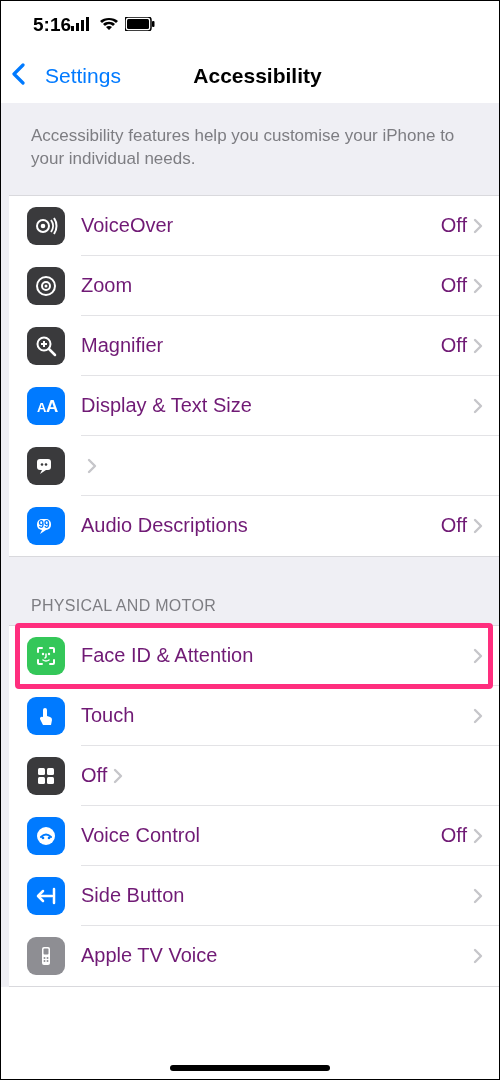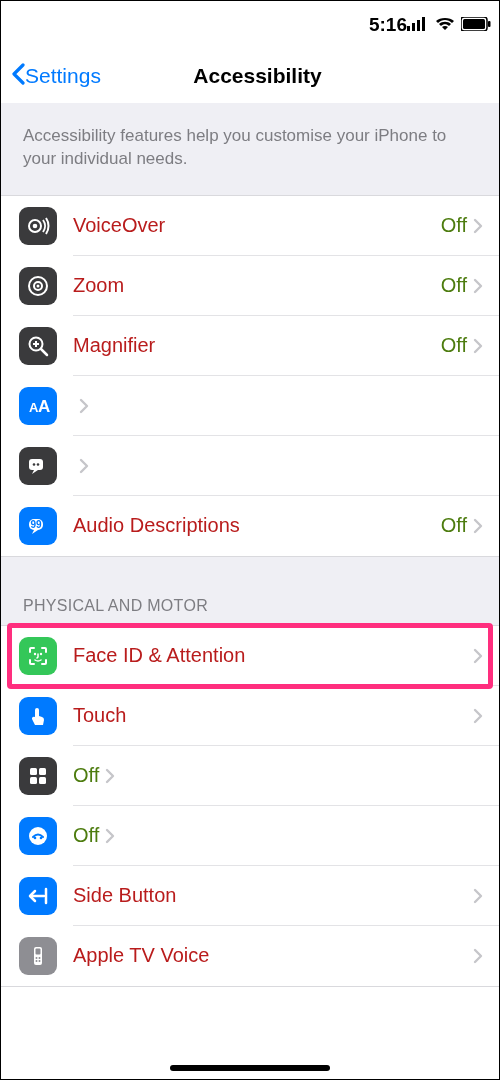--- a/index.html
+++ b/index.html
@@ -9,51 +9,52 @@
     font-family: -apple-system, "Helvetica Neue", Arial, sans-serif;
     background: #fff;
     border: 1px solid #000;
     position: relative;
     overflow: hidden;
   }
   .status-bar {
     height: 48px;
     display: flex;
     align-items: center;
-    justify-content: flex-end;
-    padding: 0 8px 0 32px;
+    justify-content: flex-start;
+    padding: 0 14px 0 32px;
     font-size: 19px;
     font-weight: 600;
   }
   .status-right { display: flex; align-items: center; gap: 6px; }
   .nav-bar {
     height: 54px;
     display: flex;
     align-items: center;
     position: relative;
     background: #fff;
   }
   .back-btn {
     display: flex;
     align-items: center;
     color: #007aff;
     font-size: 21px;
     padding-left: 10px;
-    gap: 0;
+    gap: 20px;
   }
   .nav-title {
     position: absolute;
     left: 15px; right: 0;
     text-align: center;
     font-size: 21px;
     font-weight: 600;
     pointer-events: none;
   }
   .content {
     background: #efeff4;
+    padding-left: 8px;
   }
   .intro {
     padding: 22px 22px 24px 22px;
     color: #7d7d82;
     font-size: 17px;
     line-height: 1.35;
   }
   .section-header {
     color: #7d7d82;
     font-size: 16px;
@@ -86,24 +87,24 @@
     margin-right: 16px;
     flex: 0 0 38px;
     display: flex;
     align-items: center;
     justify-content: center;
     color: #fff;
   }
   .row-label {
     flex: 1;
     font-size: 20px;
-    color: #b91c1c;
+    color: #701a75;
   }
   .row-value {
-    color: #4d7c0f;
+    color: #701a75;
     font-size: 20px;
     margin-right: 6px;
     text-align: center;
   }
   .chev {
     color: #c6c6ca;
     margin-right: 16px;
     display: flex;
   }
   .highlight {
@@ -229,20 +230,21 @@
       <div class="sep"></div>
     </div>
 
     <div class="row">
       <div class="icon bg-blue">
         <svg width="24" height="24" viewBox="0 0 24 24">
             <text x="3" y="18" font-size="13" font-weight="700" fill="#fff">A</text>
             <text x="12" y="18" font-size="17" font-weight="700" fill="#fff">A</text>
           </svg>
       </div>
+      <span class="row-label">Display &amp; Text Size</span>
       <span class="row-value"></span>
       <span class="chev">
           <svg width="10" height="16" viewBox="0 0 10 16">
             <path d="M2 2 L8 8 L2 14" stroke="#c6c6ca" stroke-width="2.4" fill="none" stroke-linecap="round" stroke-linejoin="round"></path>
           </svg>
         </span>
       <div class="sep"></div>
     </div>
 
 
@@ -345,20 +347,21 @@
 
     <div class="row">
       <div class="icon bg-blue">
         <svg width="24" height="24" viewBox="0 0 24 24">
             <circle cx="12" cy="12" r="9" fill="#fff"></circle>
             <path d="M7 13 Q12 8 17 13" stroke="#007aff" stroke-width="2" fill="none" stroke-linecap="round"></path>
             <circle cx="9" cy="14" r="1.3" fill="#007aff"></circle>
             <circle cx="15" cy="14" r="1.3" fill="#007aff"></circle>
           </svg>
       </div>
+      <span class="row-label">Voice Control</span>
       <span class="row-value">Off</span>
       <span class="chev">
           <svg width="10" height="16" viewBox="0 0 10 16">
             <path d="M2 2 L8 8 L2 14" stroke="#c6c6ca" stroke-width="2.4" fill="none" stroke-linecap="round" stroke-linejoin="round"></path>
           </svg>
         </span>
       <div class="sep"></div>
     </div>
 
     <div class="row">

